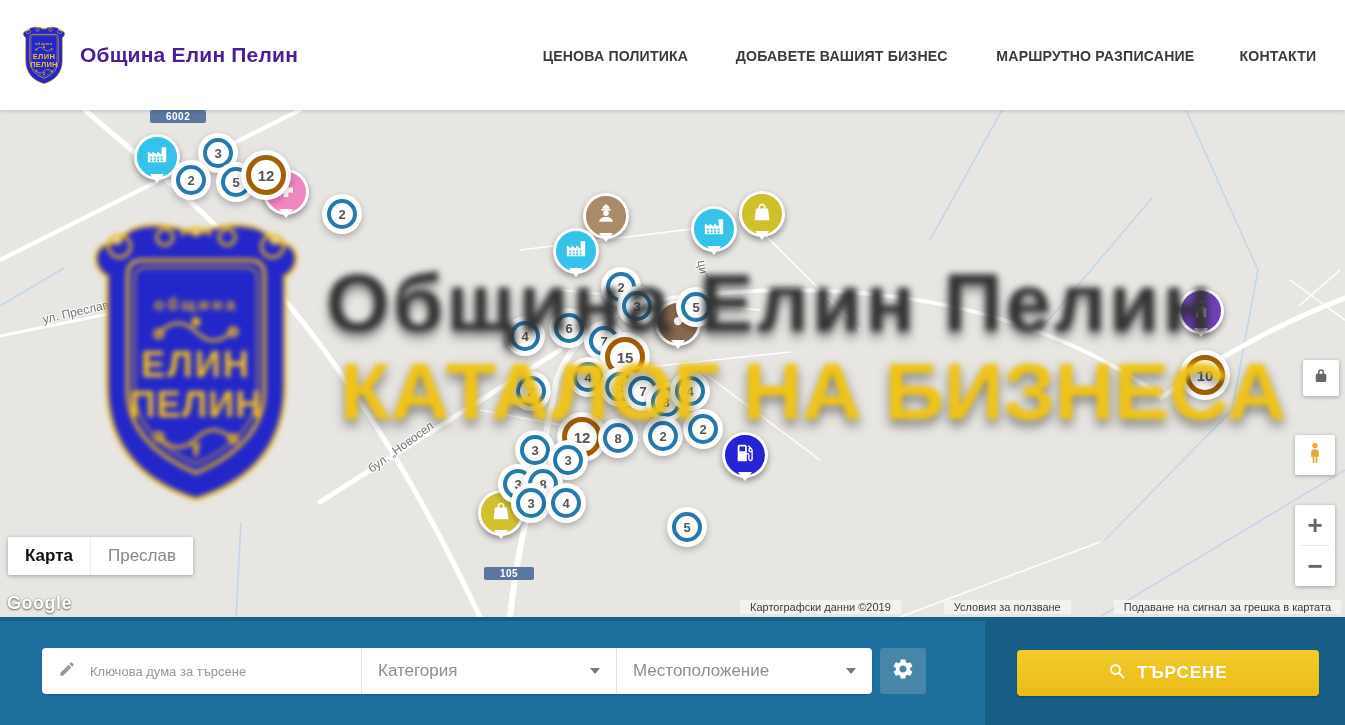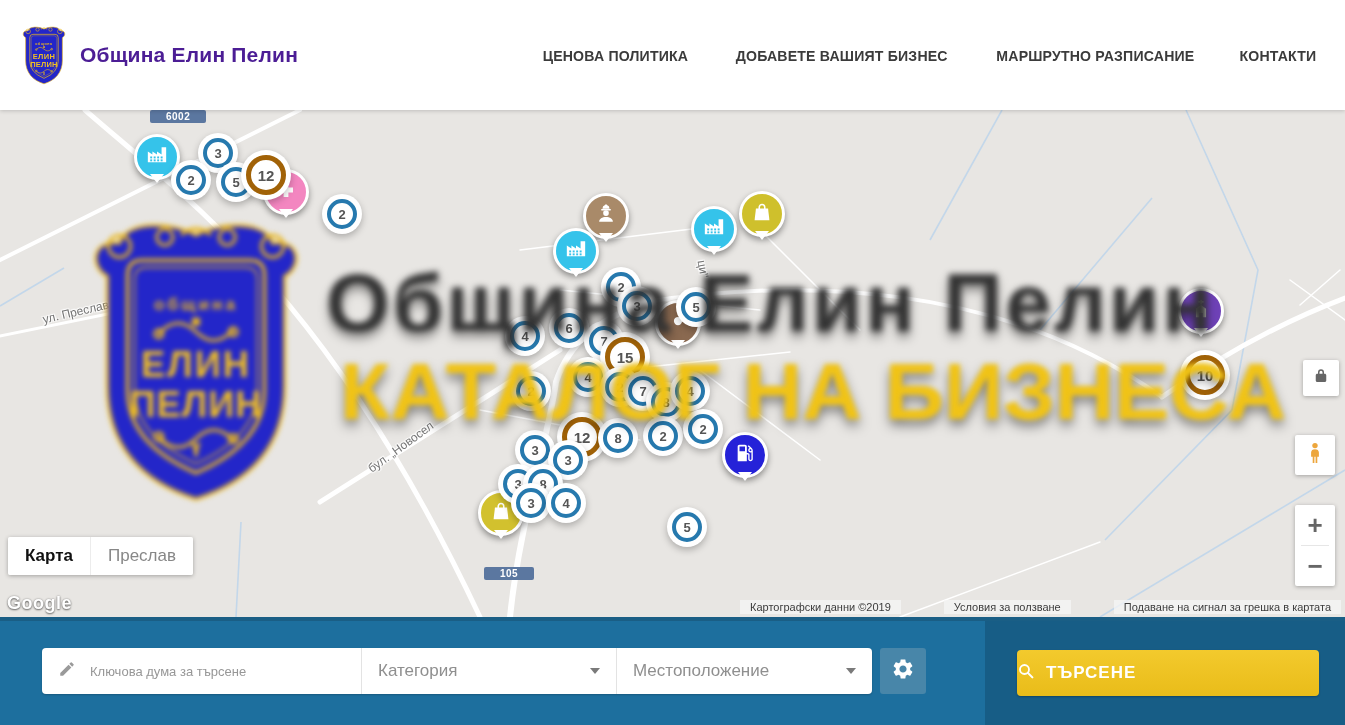--- a/index.html
+++ b/index.html
@@ -89,21 +89,21 @@
   .fb-input input::placeholder{color:#979797;}
   .fb-select{width:255px;border-left:1px solid #e3e3e3;padding:0 16px;justify-content:space-between;
     font-size:17px;color:#8f8f8f;cursor:pointer;}
   .fb-select:last-child{width:256px;}
   .chev{width:0;height:0;border-left:5px solid transparent;border-right:5px solid transparent;
     border-top:6px solid #7a7a7a;}
   .gear-btn{position:absolute;left:880px;top:27px;width:46px;height:46px;background:#4886a9;
     border-radius:3px;display:flex;align-items:center;justify-content:center;cursor:pointer;}
   .gear-btn svg{width:24px;height:24px;fill:#fff;}
   .search-btn{position:absolute;left:1017px;top:29px;width:302px;height:46px;border-radius:4px;
-    background:linear-gradient(#f3ca2d,#e9bc19);display:flex;align-items:center;
+    background:linear-gradient(#f3ca2d,#e9bc19);display:flex;align-items:center;justify-content:center;
     gap:11px;color:#fff;font-size:17px;font-weight:bold;letter-spacing:1px;cursor:pointer;
     box-shadow:0 1px 2px rgba(0,0,0,.25);}
   .search-btn svg{width:18px;height:18px;}
 </style>
 </head>
 <body>
 
 <div class="screen">
 
   <div class="header">

